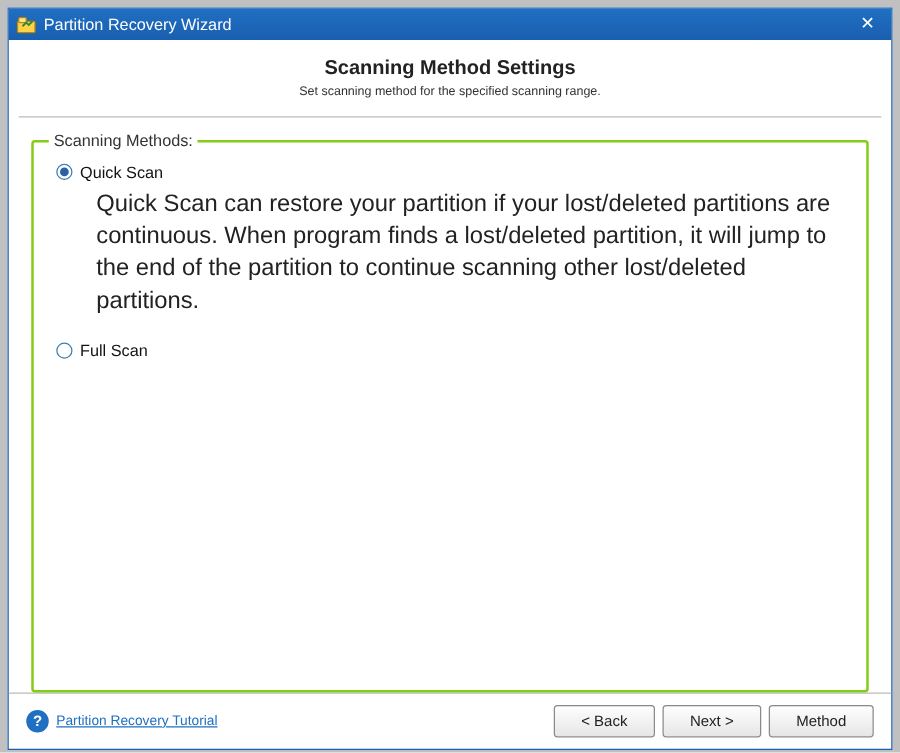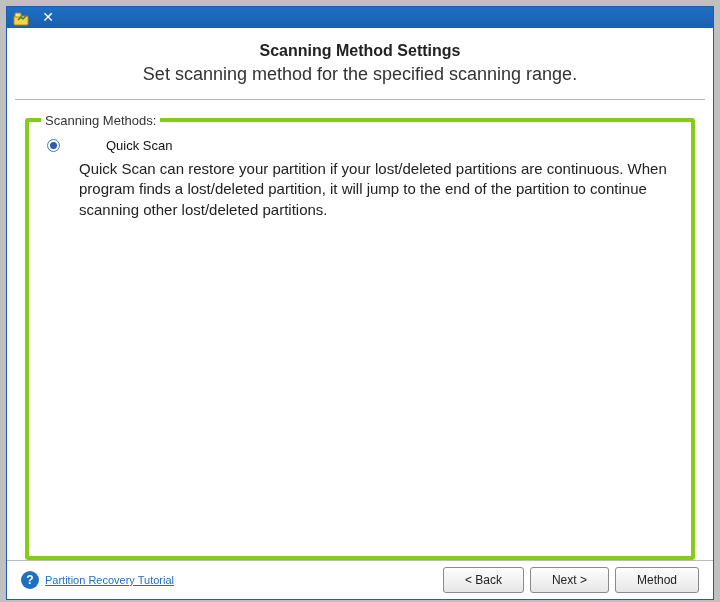--- a/index.html
+++ b/index.html
@@ -53,35 +53,35 @@
     padding: 14px 22px 10px 22px;
     text-align: center;
   }
   .header-title {
     font-size: 16px;
     font-weight: bold;
     color: #222;
   }
   .header-sub {
     margin-top: 4px;
-    font-size: 18px;
+    font-size: 10px;
     color: #333;
   }
   .sep {
     border: none;
     border-top: 1px solid #bbb;
     margin: 4px 8px 10px 8px;
   }
   .content {
     flex: 1;
     padding: 0 18px;
     position: relative;
   }
   .groupbox {
-    border: 4px solid #84cc16;
+    border: 2px solid #84cc16;
     border-radius: 3px;
     margin-top: 8px;
     padding: 16px 18px 20px 18px;
     position: relative;
     height: 442px;
   }
   .groupbox-legend {
     position: absolute;
     top: -9px;
     left: 12px;
@@ -90,21 +90,20 @@
     font-size: 13px;
     color: #333;
   }
   .option {
     margin-bottom: 20px;
   }
   .radio-row {
     display: flex;
     align-items: center;
     cursor: pointer;
-    gap: 40px;
   }
   .radio-outer {
     width: 13px; height: 13px;
     border: 1px solid #3c7fb1;
     border-radius: 50%;
     margin-right: 6px;
     display: flex; align-items: center; justify-content: center;
     background: #fff;
   }
   .radio-inner {
@@ -112,21 +111,21 @@
     border-radius: 50%;
     background: #2a61a8;
   }
   .radio-label {
     font-size: 13px;
     color: #111;
   }
   .option-desc {
     margin-left: 32px;
     margin-top: 6px;
-    font-size: 15px;
+    font-size: 19px;
     color: #222;
     line-height: 1.35;
   }
   .footer {
     border-top: 1px solid #bbb;
     height: 48px;
     display: flex;
     align-items: center;
     padding: 0 14px;
   }
@@ -167,20 +166,21 @@
 <div class="window">
 
   <div class="titlebar">
     <span class="app-icon">
       <svg width="16" height="16" viewBox="0 0 16 16">
         <rect x="1" y="6" width="14" height="9" rx="1" fill="#ffd24a" stroke="#b8860b" stroke-width="1"></rect>
         <rect x="2" y="3" width="6" height="4" rx="1" fill="#ffe38a" stroke="#b8860b" stroke-width="1"></rect>
         <path d="M5 10 L8 7 L10 9 L13 6" stroke="#2e8b2e" stroke-width="1.5" fill="none"></path>
       </svg>
     </span>
+    <span class="title">Partition Recovery Wizard</span>
     <span class="close">✕</span>
   </div>
 
   <div class="header">
     <div class="header-title">Scanning Method Settings</div>
     <div class="header-sub">Set scanning method for the specified scanning range.</div>
   </div>
 
   <hr class="sep">
 
@@ -192,20 +192,24 @@
         <div class="radio-row">
           <span class="radio-outer">
             <span class="radio-inner"></span>
           </span>
           <span class="radio-label">Quick Scan</span>
         </div>
         <div class="option-desc">Quick Scan can restore your partition if your lost/deleted partitions are continuous. When program finds a lost/deleted partition, it will jump to the end of the partition to continue scanning other lost/deleted partitions.</div>
       </div>
 
       <div class="option">
+        <div class="radio-row">
+          <span class="radio-outer"></span>
+          <span class="radio-label">Full Scan</span>
+        </div>
       </div>
 
     </div>
   </div>
 
   <div class="footer">
     <span class="help-icon">?</span>
     <a class="tutorial-link">Partition Recovery Tutorial</a>
     <span class="footer-spacer"></span>
     <button class="btn">&lt; Back</button>

